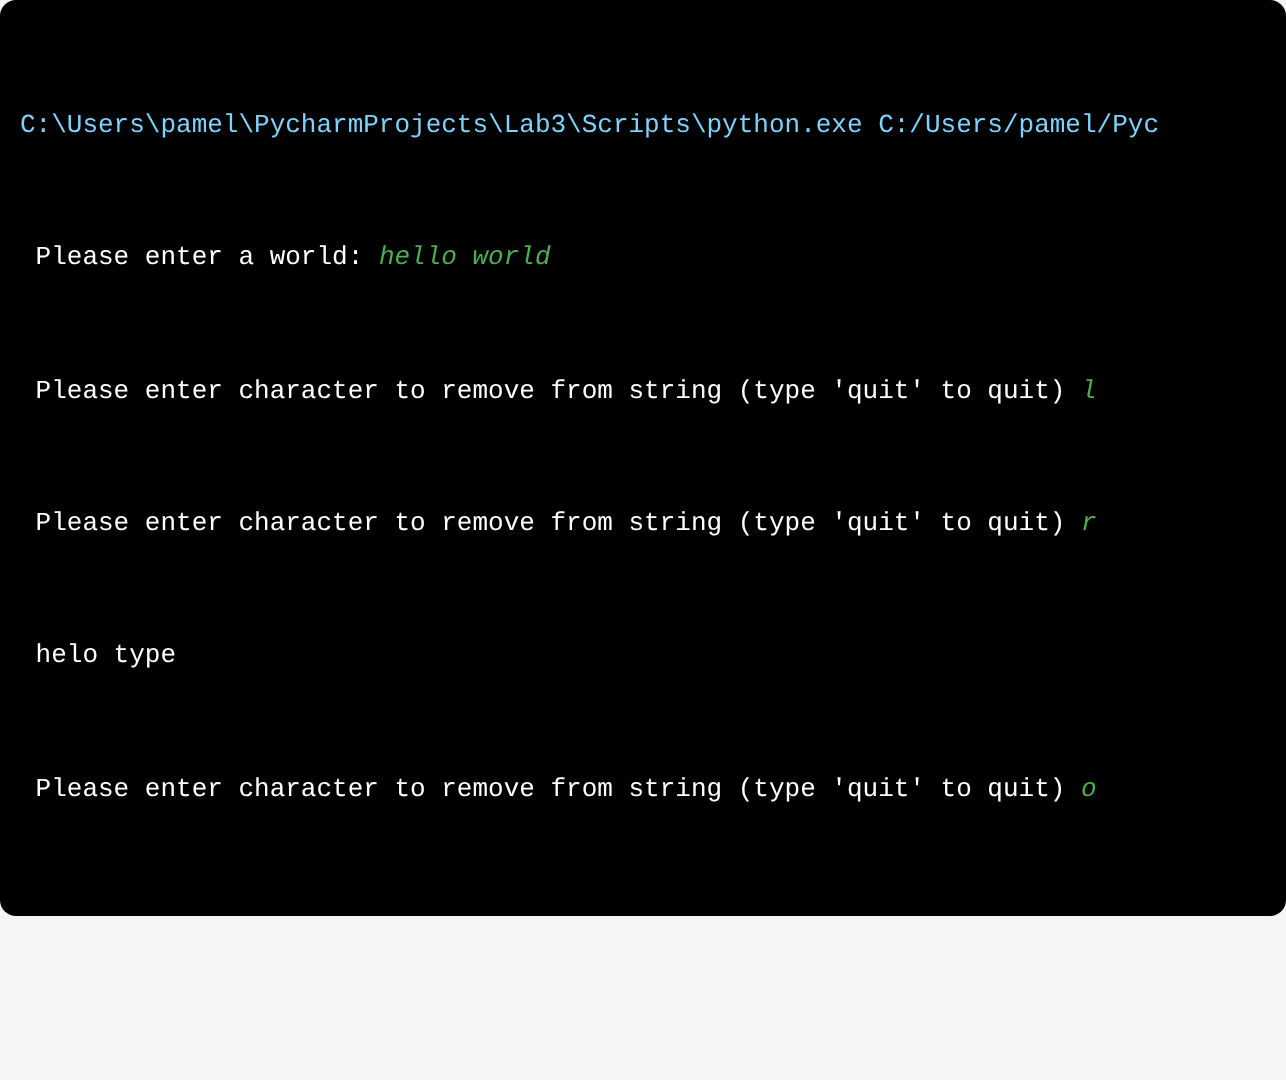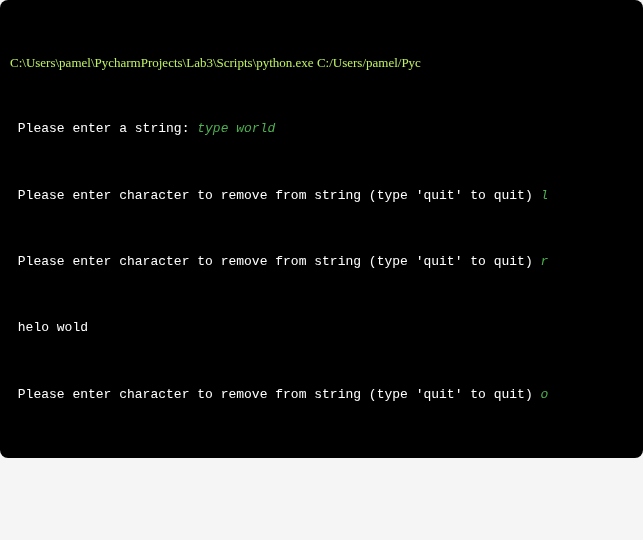--- a/index.html
+++ b/index.html
@@ -29,28 +29,27 @@
       white-space: pre;
     }
     .user-input {
       color: #4caf50;
       font-style: italic;
     }
     .prompt-text {
       color: #ffffff;
     }
     .cmd-line {
-      color: #bef264;
-      font-family: Liberation Serif, serif;
+      color: #7dd3fc;
     }
   </style>
 </head>
 <body>
 
 <div class="terminal-block">
   <span class="line cmd-line">C:\Users\pamel\PycharmProjects\Lab3\Scripts\python.exe C:/Users/pamel/Pyc</span>
-  <span class="line"><span class="prompt-text"> Please enter a string: </span><span class="user-input">type world</span></span>
+  <span class="line"><span class="prompt-text"> Please enter a world: </span><span class="user-input">hello world</span></span>
   <span class="line"><span class="prompt-text"> Please enter character to remove from string (type 'quit' to quit) </span><span class="user-input">l</span></span>
   <span class="line"><span class="prompt-text"> Please enter character to remove from string (type 'quit' to quit) </span><span class="user-input">r</span></span>
-  <span class="line"> helo wold</span>
+  <span class="line"> helo type</span>
   <span class="line"><span class="prompt-text"> Please enter character to remove from string (type 'quit' to quit) </span><span class="user-input">o</span></span>
   
 </div>
 
 </body></html>

